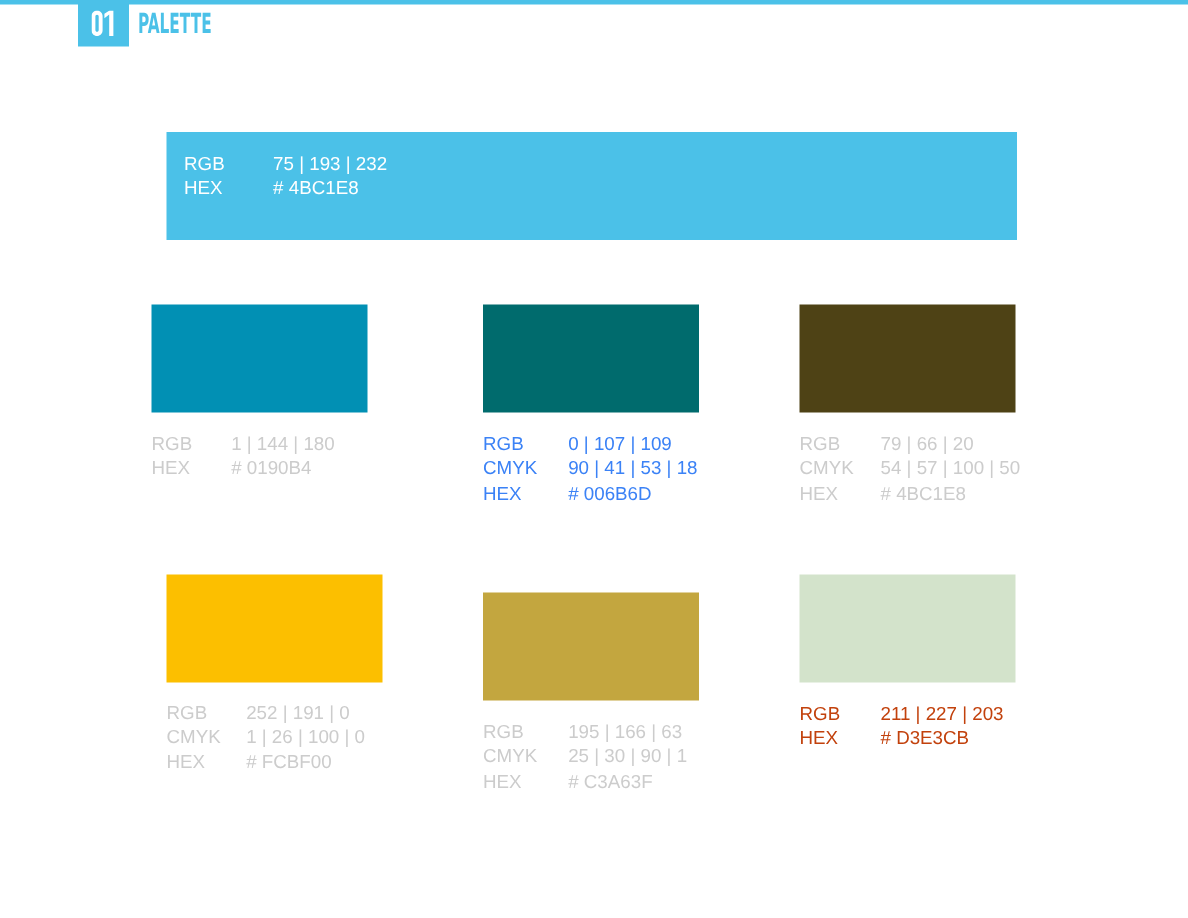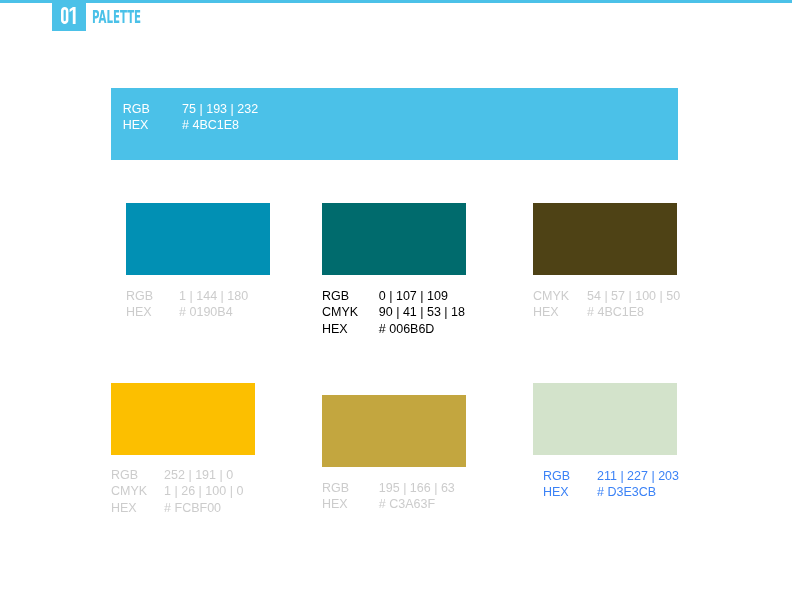--- a/index.html
+++ b/index.html
@@ -83,58 +83,60 @@
   <div class="sec-title" style="color: rgb(75, 193, 232);">PALETTE</div>
 
   <div class="hero" style="background: rgb(75, 193, 232);">
     <div class="info" style="color: rgb(255, 255, 255);">
       <span class="row"><span class="k">RGB</span><span class="v">75 | 193 | 232</span></span>
       <span class="row"><span class="k">HEX</span><span class="v"># 4BC1E8</span></span>
     </div>
   </div>
 
   <div id="grid">
-      <div class="sw col-1" style="left: 126px; top: 203px;">
+      <div class="sw col-1" style="left: 101px; top: 203px;">
         <div class="chip" style="background: rgb(1, 144, 180);"></div>
         <div class="info" style="color: rgb(204, 204, 204);">
           <span class="row"><span class="k">RGB</span><span class="v">1 | 144 | 180</span></span>
           <span class="row"><span class="k">HEX</span><span class="v"># 0190B4</span></span>
         </div>
       </div>
       <div class="sw col-2" style="left: 322px; top: 203px;">
         <div class="chip" style="background: rgb(0, 107, 109);"></div>
-        <div class="info" style="color: #000000;">
+        <div class="info" style="color: #3b82f6;">
           <span class="row"><span class="k">RGB</span><span class="v">0 | 107 | 109</span></span>
           <span class="row"><span class="k">CMYK</span><span class="v">90 | 41 | 53 | 18</span></span>
           <span class="row"><span class="k">HEX</span><span class="v"># 006B6D</span></span>
         </div>
       </div>
       <div class="sw col-3" style="left: 533px; top: 203px;">
         <div class="chip" style="background: rgb(78, 66, 21);"></div>
         <div class="info" style="color: rgb(204, 204, 204);">
+          <span class="row"><span class="k">RGB</span><span class="v">79 | 66 | 20</span></span>
           <span class="row"><span class="k">CMYK</span><span class="v">54 | 57 | 100 | 50</span></span>
           <span class="row"><span class="k">HEX</span><span class="v"># 4BC1E8</span></span>
         </div>
       </div>
       <div class="sw col-1" style="left: 111px; top: 383px;">
         <div class="chip" style="background: rgb(252, 191, 0);"></div>
         <div class="info" style="color: rgb(204, 204, 204); margin-top: 12px;">
           <span class="row"><span class="k">RGB</span><span class="v">252 | 191 | 0</span></span>
           <span class="row"><span class="k">CMYK</span><span class="v">1 | 26 | 100 | 0</span></span>
           <span class="row"><span class="k">HEX</span><span class="v"># FCBF00</span></span>
         </div>
       </div>
       <div class="sw col-2" style="left: 322px; top: 395px;">
         <div class="chip" style="background: rgb(195, 166, 63);"></div>
         <div class="info" style="color: rgb(204, 204, 204);">
           <span class="row"><span class="k">RGB</span><span class="v">195 | 166 | 63</span></span>
+          <span class="row"><span class="k">CMYK</span><span class="v">25 | 30 | 90 | 1</span></span>
           <span class="row"><span class="k">HEX</span><span class="v"># C3A63F</span></span>
         </div>
       </div>
       <div class="sw col-3" style="left: 533px; top: 383px;">
         <div class="chip" style="background: rgb(211, 227, 203);"></div>
-        <div class="info" style="color: #3b82f6; margin-left: 10px;">
+        <div class="info" style="color: #c2410c;">
           <span class="row"><span class="k">RGB</span><span class="v">211 | 227 | 203</span></span>
           <span class="row"><span class="k">HEX</span><span class="v"># D3E3CB</span></span>
         </div>
       </div>
     </div>
 </div>
 
 </body></html>

